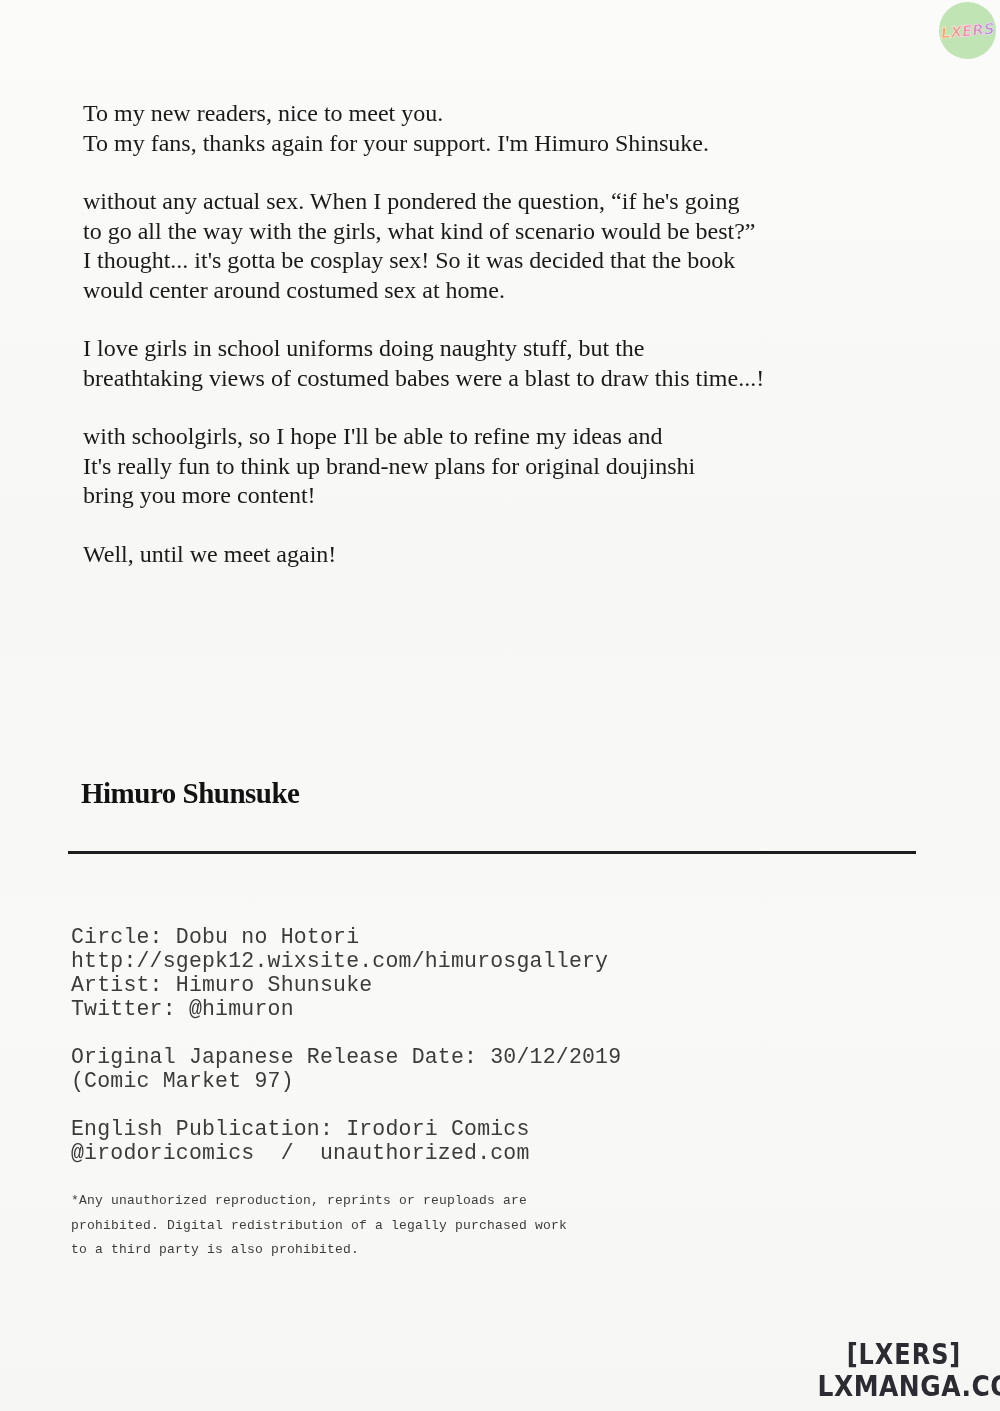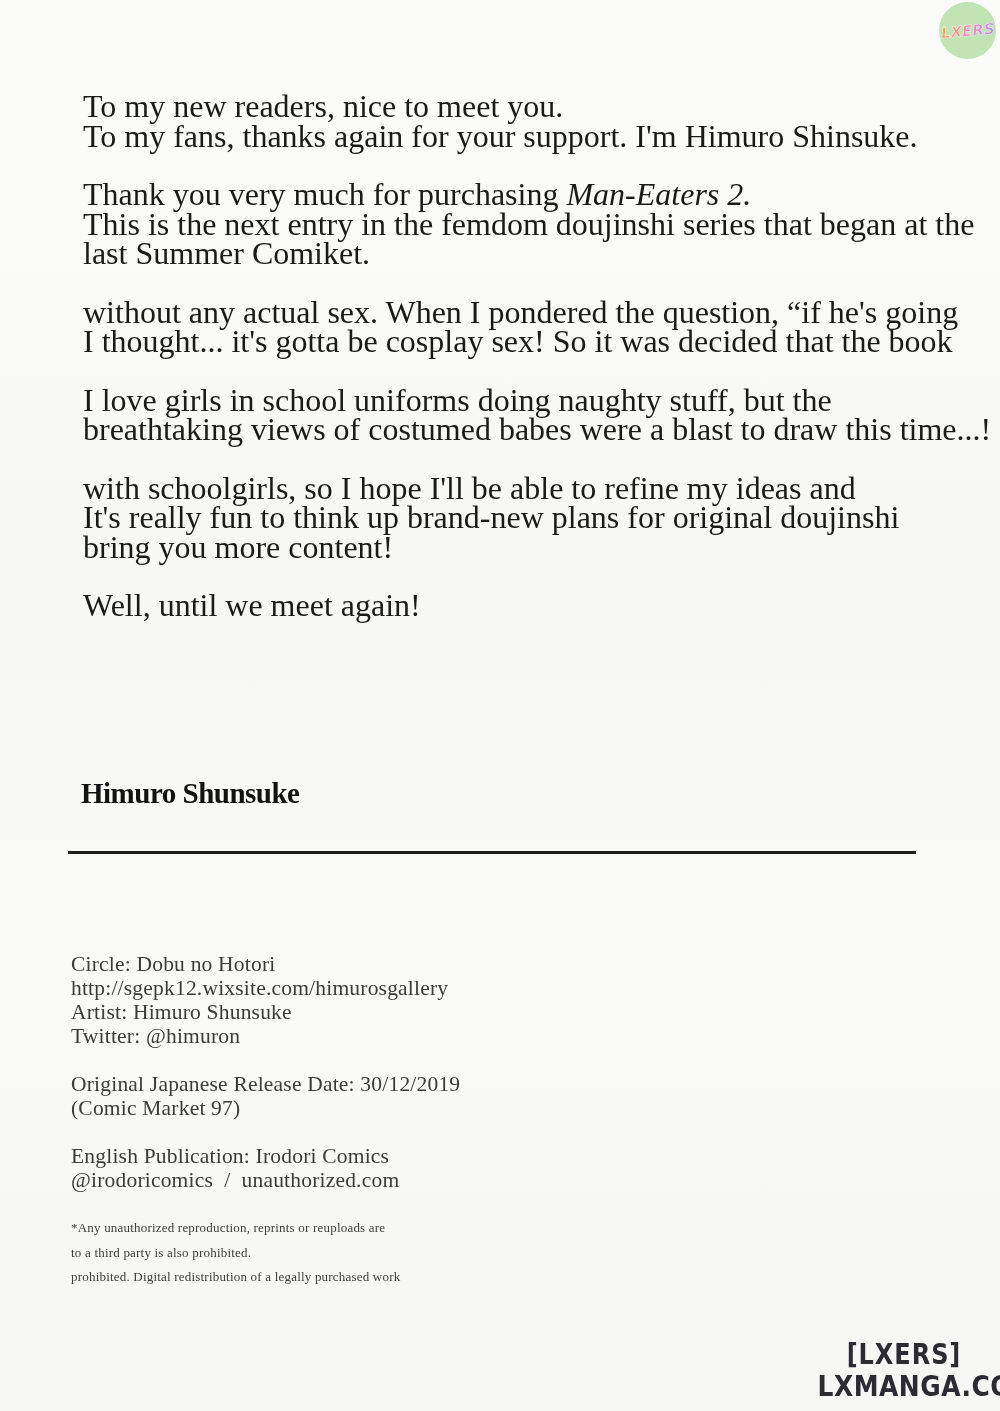--- a/index.html
+++ b/index.html
@@ -39,24 +39,24 @@
     -webkit-background-clip: text;
     background-clip: text;
     -webkit-text-fill-color: transparent;
     -webkit-text-stroke: 0.6px rgba(255, 255, 255, 0.85);
   }
 
   
   .afterword {
     position: absolute;
     left: 83px;
-    top: 92px;
+    top: 99px;
     width: 780px;
     color: #1a1a1a;
-    font-size: 32px;
+    font-size: 24px;
   }
   .para { margin: 0 0 29px 0; }
   .line { line-height: 29.5px; white-space: pre; }
   .line em { font-style: italic; }
 
   
   .signature {
     position: absolute;
     left: 81px;
     top: 778px;
@@ -74,23 +74,23 @@
     top: 851px;
     width: 848px;
     height: 3px;
     background: #1d1d1d;
   }
 
   
   .credits {
     position: absolute;
     left: 71px;
-    top: 952px;
+    top: 925px;
     width: 700px;
-    font-family: Liberation Serif, serif;
+    font-family: Liberation Mono, monospace;
     font-size: 21.5px;
     line-height: 24px;
     letter-spacing: 0.2px;
     color: #3b3b3b;
   }
   .credits .group { margin: 0 0 24px 0; }
   .credits .cline { white-space: pre; }
   .credits .group.release { margin-bottom: 24px; }
   .disclaimer {
     margin-top: 19px;
@@ -124,29 +124,26 @@
   <div class="badge">
     <span class="badge-text">LXERS</span>
   </div>
 
   <div class="afterword">
     <div class="para">
       <div class="line">To my new readers, nice to meet you.</div>
       <div class="line">To my fans, thanks again for your support. I'm Himuro Shinsuke.</div>
     </div>
 
-    <div class="para">
-      <div class="line"><span>Thank you very much for purchasing </span><em>Man-Eaters 2.</em></div>
-      <div class="line">This is the next entry in the femdom doujinshi series that began at the</div>
-      <div class="line">last Summer Comiket.</div>
-    </div>
 
     <div class="para">
       <div class="line">without any actual sex. When I pondered the question, “if he's going</div>
+      <div class="line">to go all the way with the girls, what kind of scenario would be best?”</div>
       <div class="line">I thought... it's gotta be cosplay sex! So it was decided that the book</div>
+      <div class="line">would center around costumed sex at home.</div>
     </div>
 
     <div class="para">
       <div class="line">I love girls in school uniforms doing naughty stuff, but the</div>
       <div class="line">breathtaking views of costumed babes were a blast to draw this time...!</div>
     </div>
 
     <div class="para">
       <div class="line">with schoolgirls, so I hope I'll be able to refine my ideas and</div>
       <div class="line">It's really fun to think up brand-new plans for original doujinshi</div>
@@ -175,22 +172,22 @@
       <div class="cline">(Comic Market 97)</div>
     </div>
 
     <div class="group">
       <div class="cline">English Publication: Irodori Comics</div>
       <div class="cline">@irodoricomics  /  unauthorized.com</div>
     </div>
 
     <div class="disclaimer">
       <div class="cline">*Any unauthorized reproduction, reprints or reuploads are</div>
+      <div class="cline">prohibited. Digital redistribution of a legally purchased work</div>
       <div class="cline">to a third party is also prohibited.</div>
-      <div class="cline">prohibited. Digital redistribution of a legally purchased work</div>
     </div>
   </div>
 
   <div class="watermark">
     <div class="wm-line1">[LXERS]</div>
     <div class="wm-line2">LXMANGA.COM</div>
   </div>
 
 </div>
 

